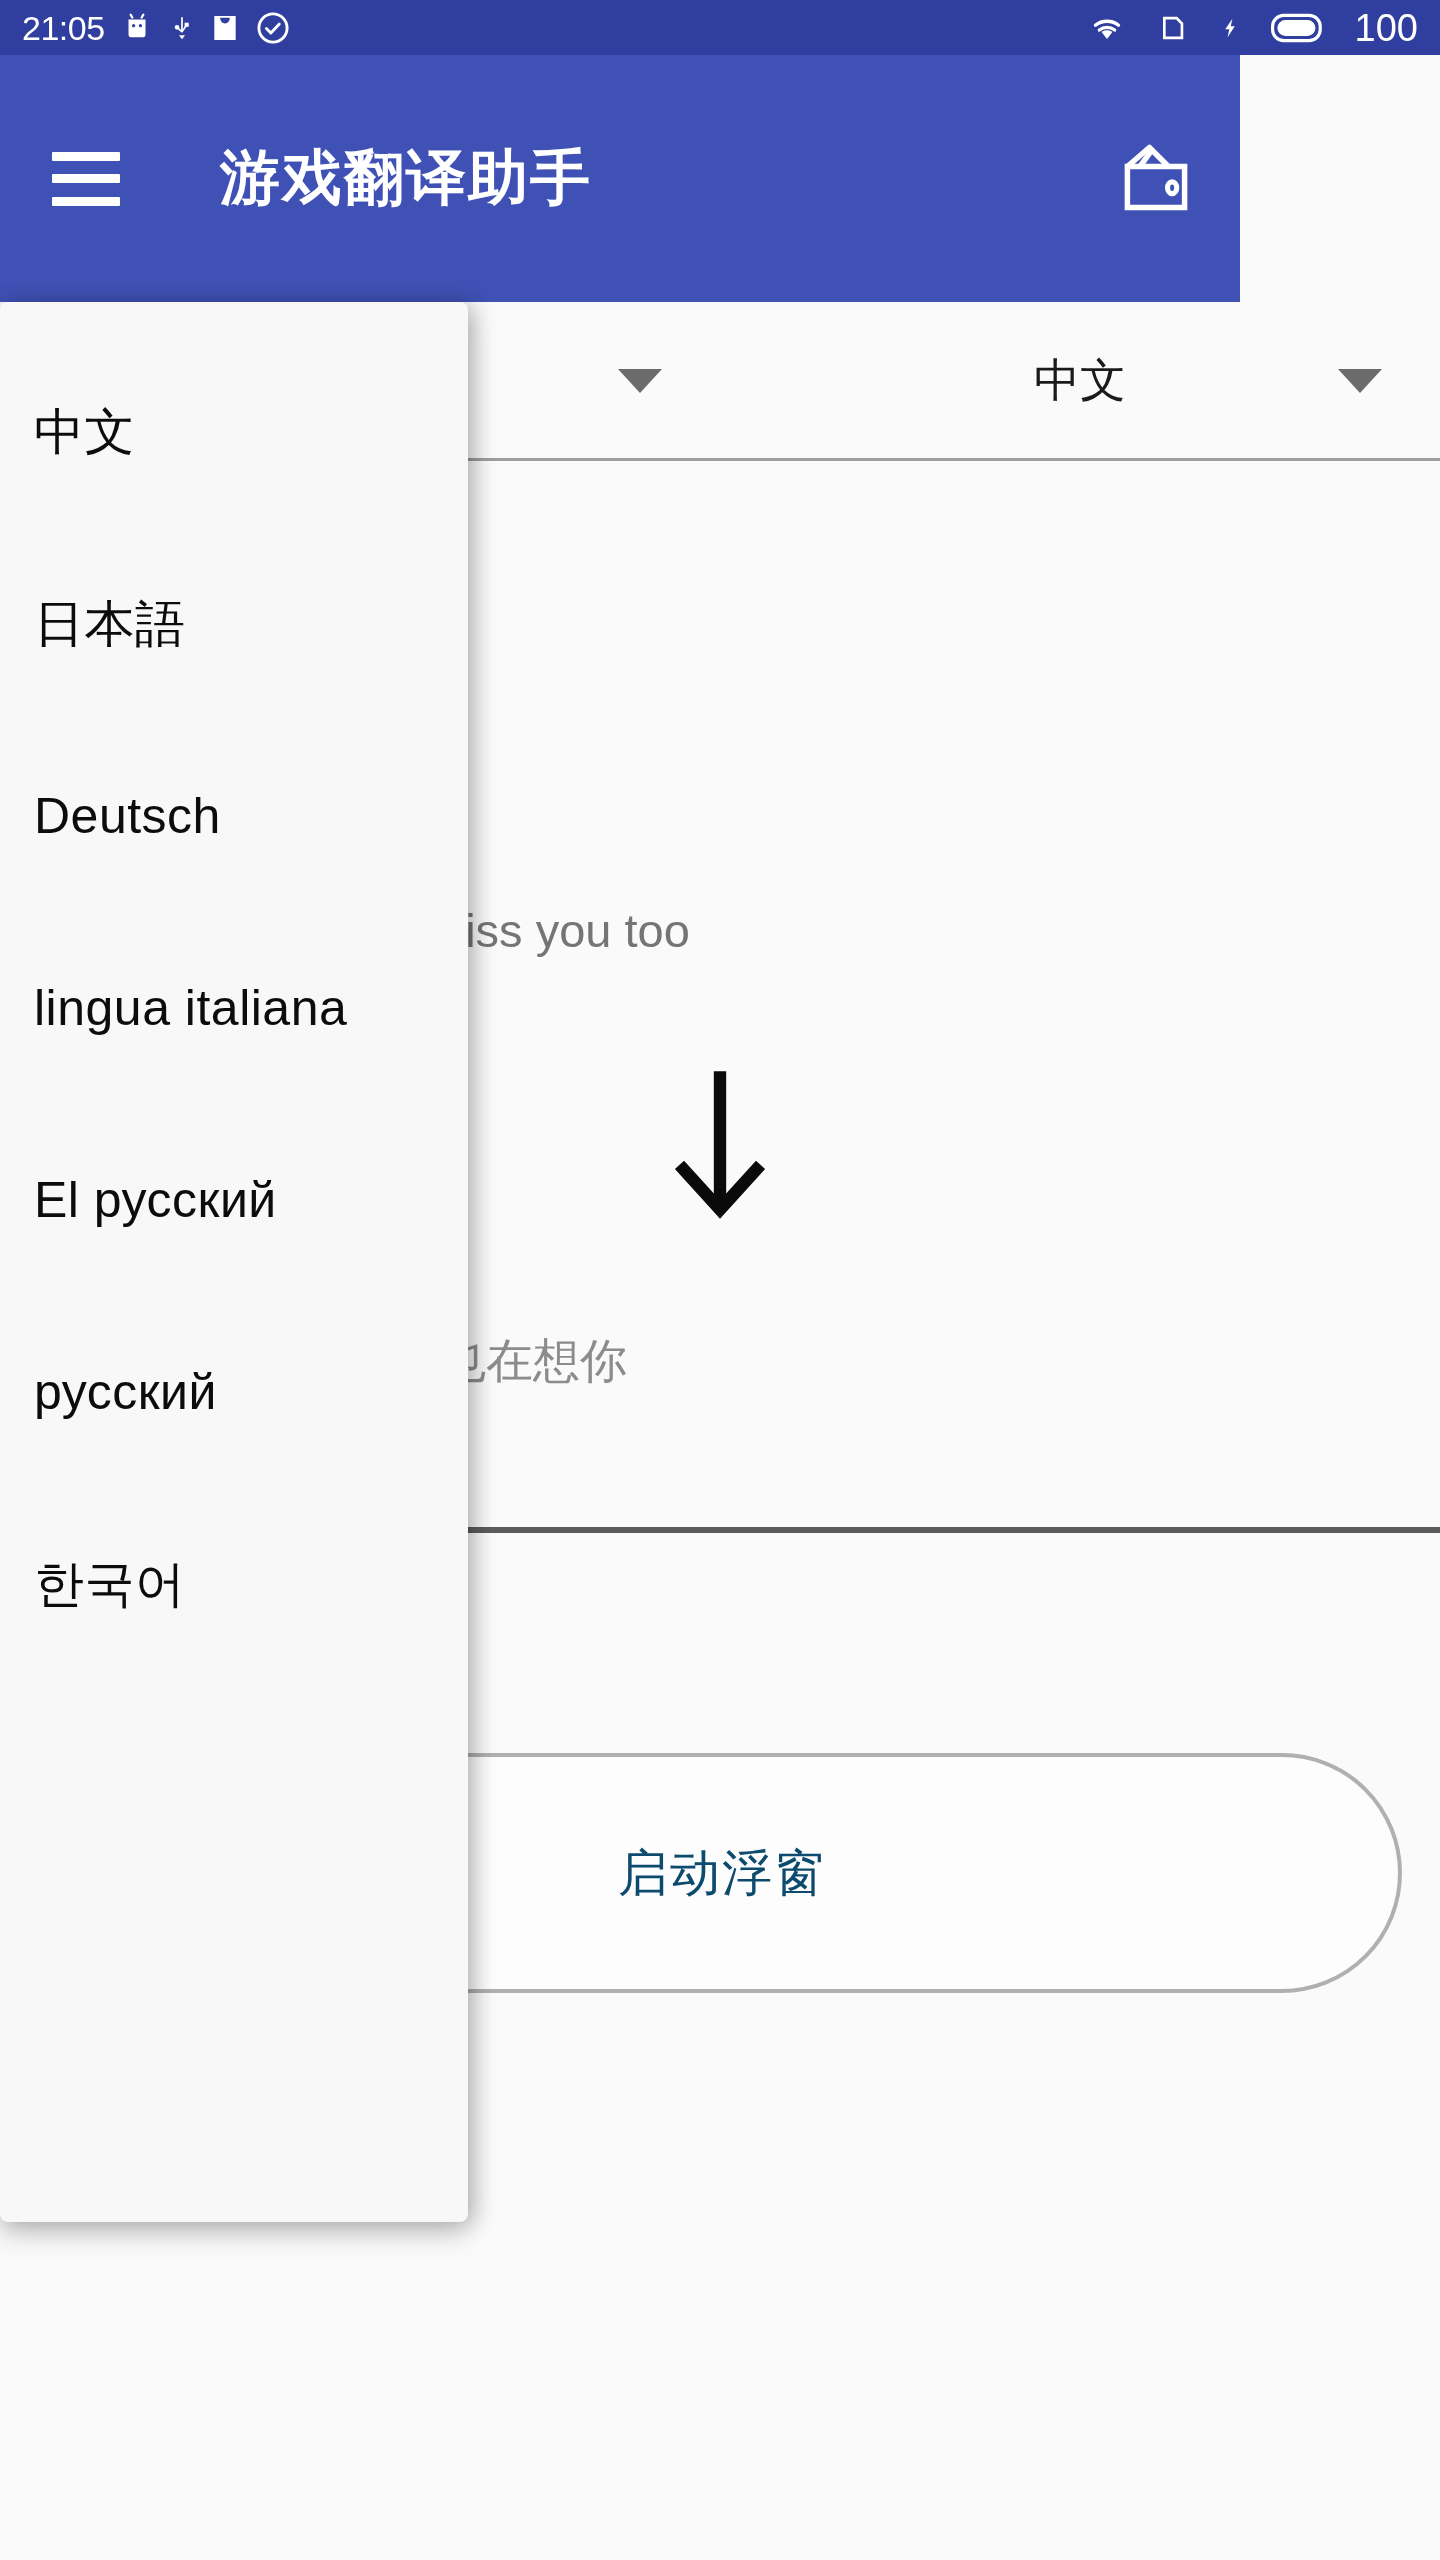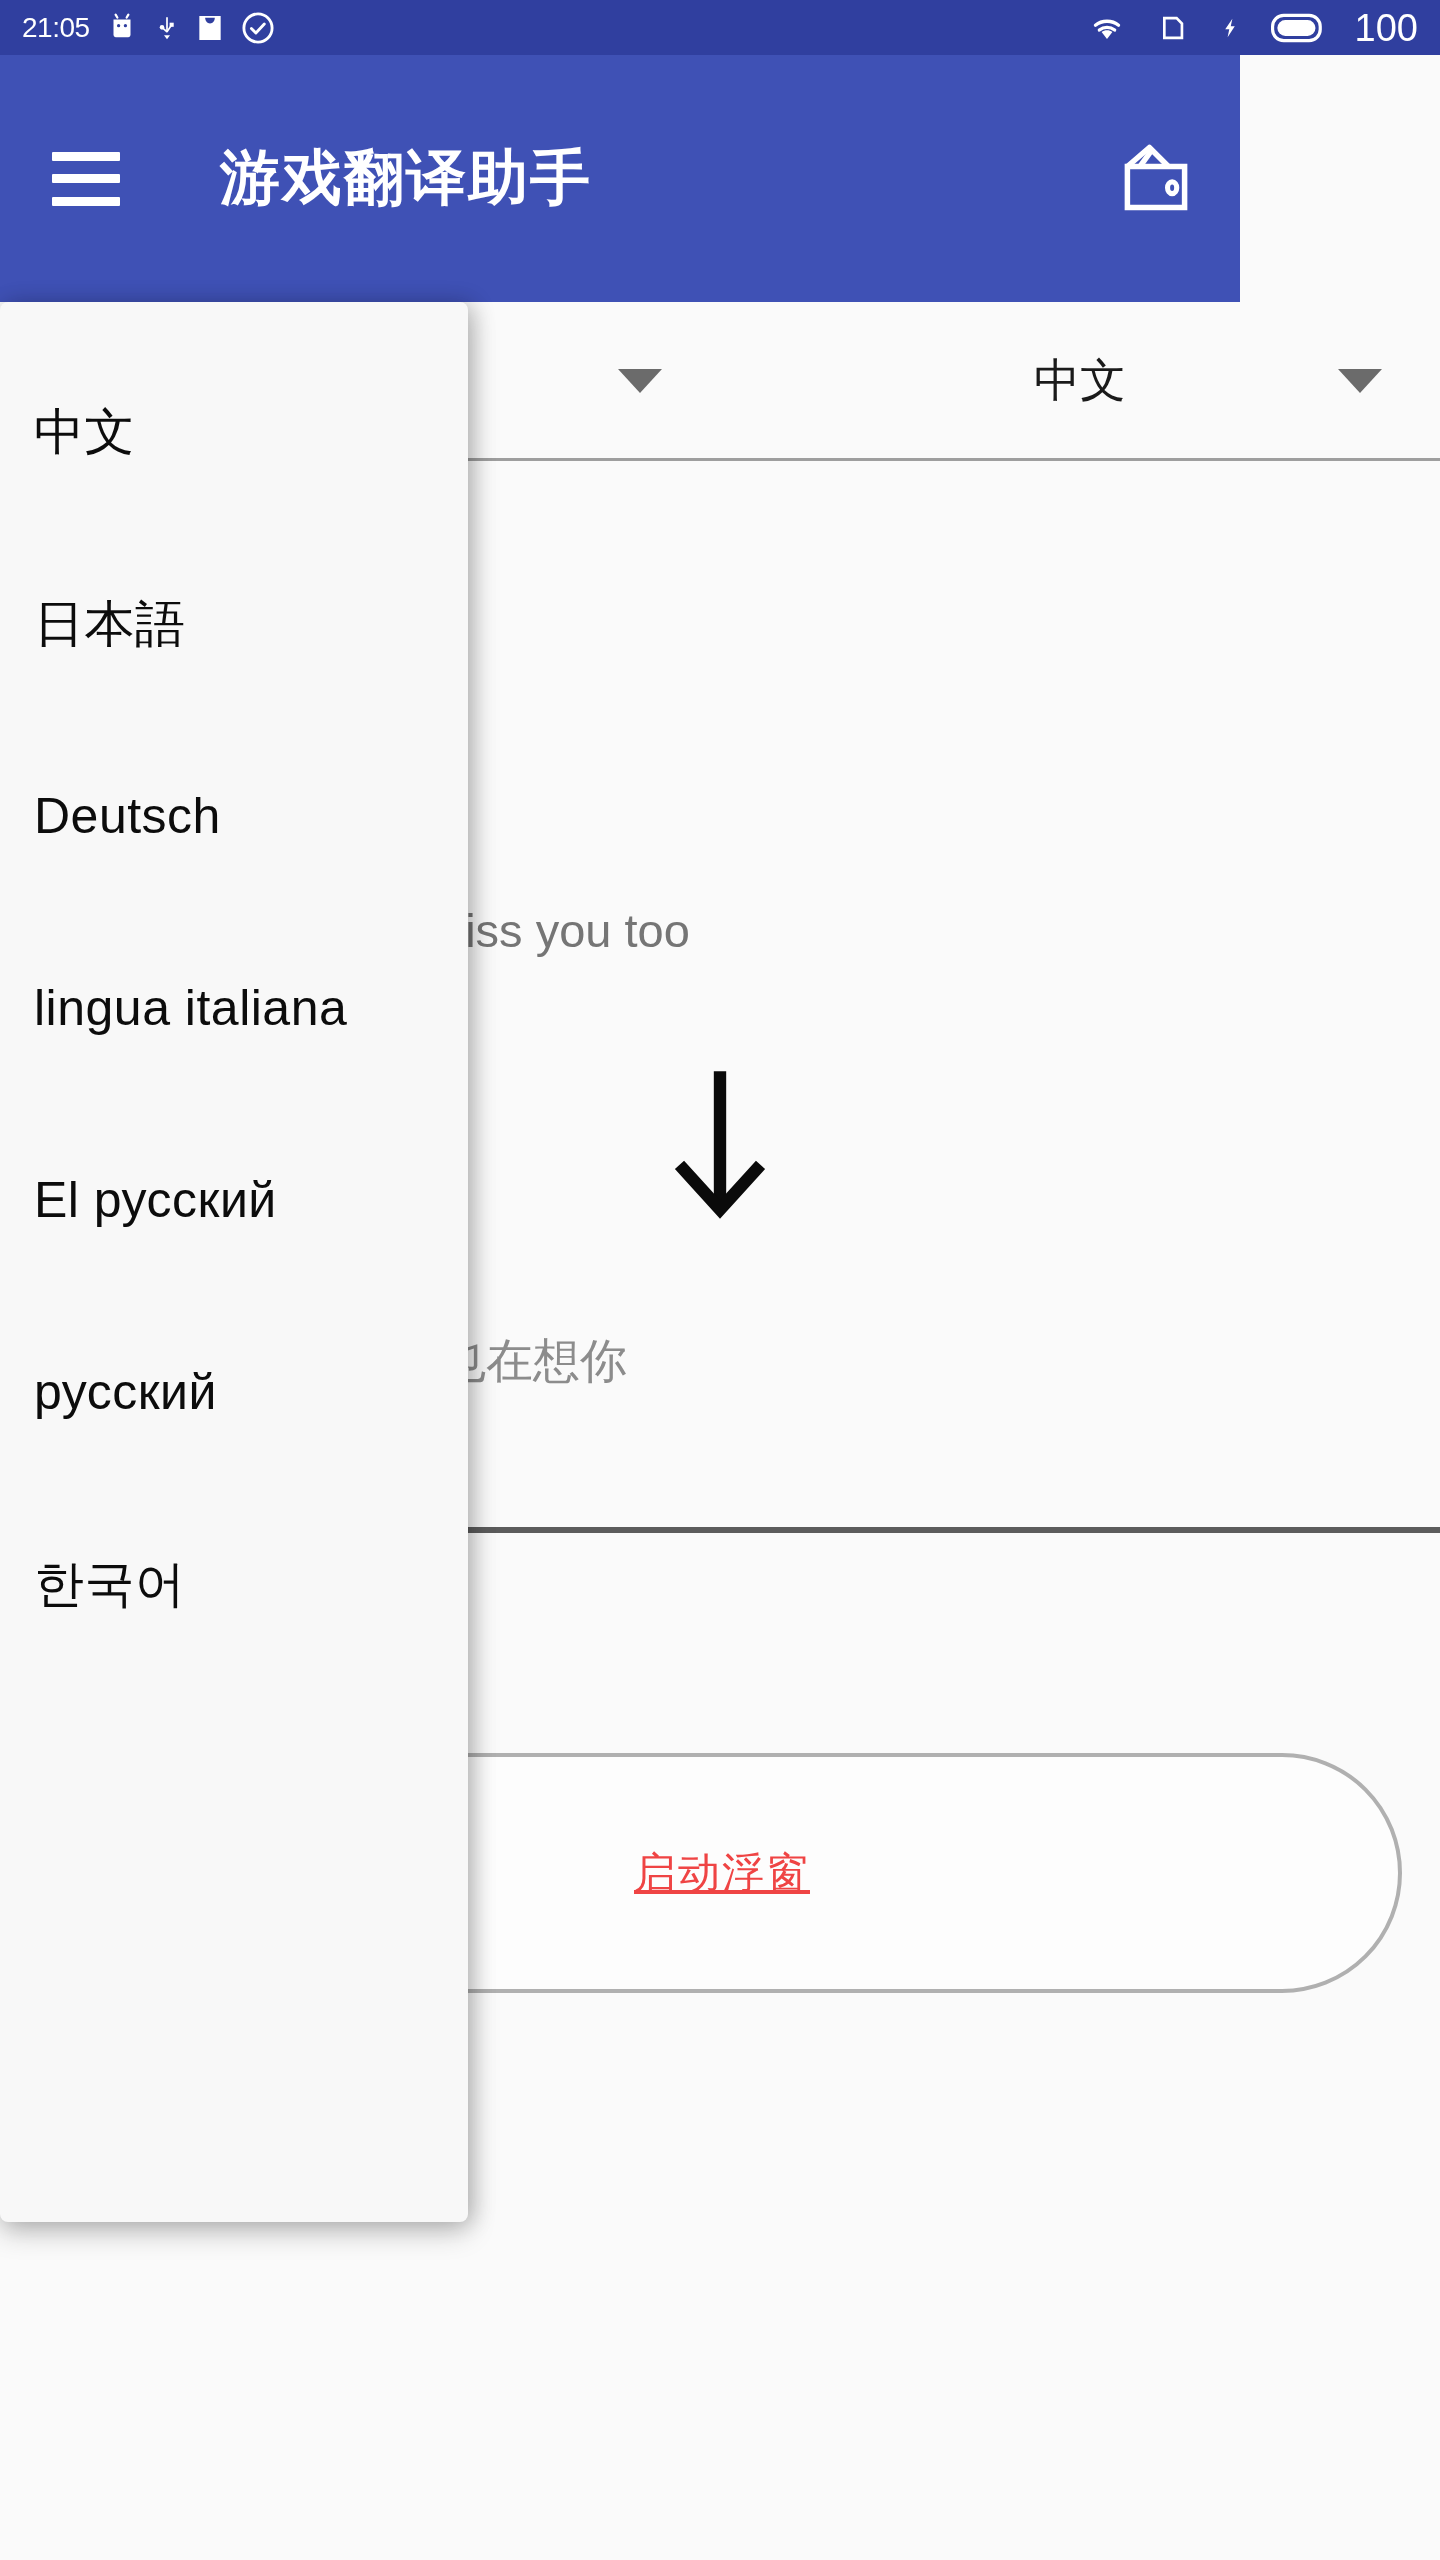--- a/index.html
+++ b/index.html
@@ -14,21 +14,21 @@
   
   .status-bar {
     position: absolute; left: 0; top: 0; width: 1440px; height: 55px;
     background: #303f9f;
     display: flex; align-items: center; justify-content: space-between;
     padding: 0 22px;
     color: #ffffff;
   }
   .status-left { display: flex; align-items: center; gap: 14px; }
   .status-right { display: flex; align-items: center; gap: 30px; }
-  .status-time { font-size: 28px; letter-spacing: -0.5px; line-height: 1; font-weight: 400; }
+  .status-time { font-size: 34px; letter-spacing: -0.5px; line-height: 1; font-weight: 400; }
   .status-battery-text { font-size: 38px; line-height: 1; }
   .sicon { display: inline-block; line-height: 0; }
 
   
   .app-bar {
     position: absolute; left: 0; top: 55px; width: 1240px; height: 247px;
     background: #3f51b5;
     display: flex; align-items: center;
     padding: 0 38px 0 52px;
   }
@@ -78,21 +78,21 @@
   .mid-divider {
     position: absolute; left: 0; top: 1225px; width: 1440px; height: 6px; background: #5c5c5c;
   }
 
   .float-btn {
     position: absolute; left: 42px; top: 1451px; width: 1360px; height: 240px;
     border: 4px solid #b0b0b0; border-radius: 125px; background: #fdfdfd;
     display: flex; align-items: center; justify-content: center;
     cursor: pointer;
   }
-  .float-btn-label { font-size: 42px; color: #ef4444; letter-spacing: 2px; text-decoration: underline; }
+  .float-btn-label { font-size: 50px; color: #0c4a6e; letter-spacing: 2px; }
 
   
   .drawer {
     position: absolute; left: 0; top: 302px; width: 468px; height: 1920px;
     background: #f8f8f8;
     border-radius: 8px 8px 8px 8px;
     box-shadow: 0 10px 28px rgba(0,0,0,0.22), 6px 0 22px rgba(0,0,0,0.18);
     padding: 34px 0 34px 0;
     overflow: hidden;
     z-index: 20;

